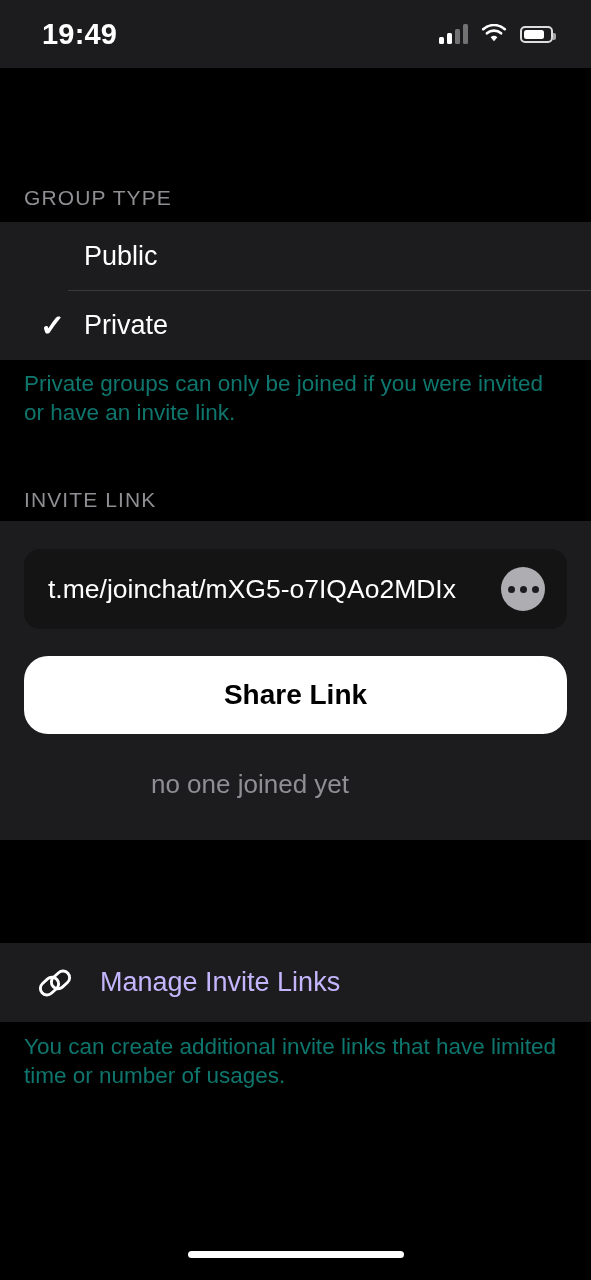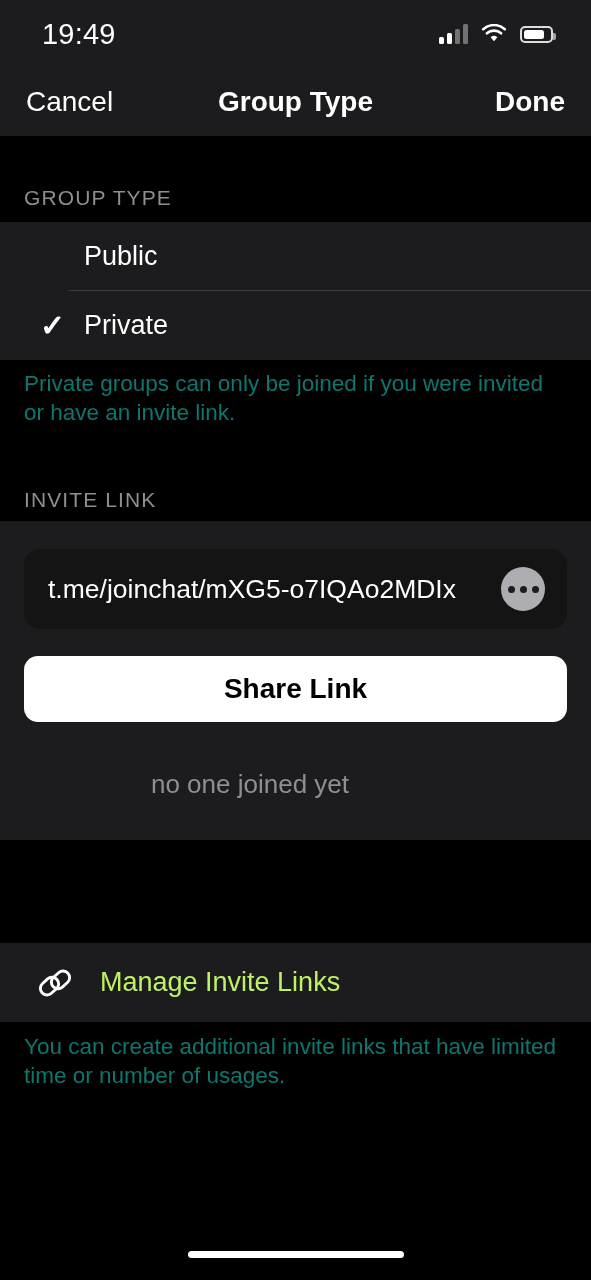--- a/index.html
+++ b/index.html
@@ -12,21 +12,21 @@
   }
   .screen { position:relative; width:591px; height:1280px; background:#000; }
 
   
   .statusbar {
     position:absolute; left:0; top:0; width:591px; height:68px;
     background:#1c1c1e;
     display:flex; align-items:center; justify-content:space-between;
     padding:0 38px 0 42px;
   }
-  .clock { color:#fff; font-size:29px; font-weight:normal; letter-spacing:.2px; }
+  .clock { color:#fff; font-size:29px; font-weight:bold; letter-spacing:.2px; }
   .status-icons { display:flex; align-items:center; gap:13px; }
 
   .bars { display:flex; align-items:flex-end; gap:3px; height:20px; }
   .bars i { display:block; width:5px; border-radius:1.5px; background:#fff; }
   .bars i.b1 { height:7px; }
   .bars i.b2 { height:11px; }
   .bars i.b3 { height:15px; opacity:.38; }
   .bars i.b4 { height:20px; opacity:.38; }
 
   .wifi { width:26px; height:20px; position:relative; }
@@ -96,39 +96,39 @@
     overflow:hidden; text-overflow:clip;
   }
   .more-btn {
     width:44px; height:44px; border-radius:50%; background:#aeaeb2;
     display:flex; align-items:center; justify-content:center; gap:5px;
     border:none; cursor:pointer; flex:none;
   }
   .more-btn span { width:7px; height:7px; border-radius:50%; background:#1c1c1e; display:block; }
 
   .share-btn {
-    position:absolute; left:24px; top:135px; width:543px; height:66px;
-    background:#fff; border:none; border-radius:14px;
+    position:absolute; left:24px; top:135px; width:543px; height:78px;
+    background:#fff; border:none; border-radius:24px;
     color:#000; font-size:28px; font-weight:bold;
     font-family:"Liberation Sans", sans-serif; cursor:pointer;
   }
   .joined-text {
     position:absolute; left:0; top:248px; width:500px; text-align:center;
     color:#8e8e93; font-size:26px;
   }
 
   #invitelink-note { position:absolute; left:0; top:855px; width:591px; }
 
   .manage-row {
     position:absolute; left:0; top:943px; width:591px; height:79px;
     background:#1c1c1e; display:flex; align-items:center;
     padding-left:32px; cursor:pointer;
   }
   .link-icon { width:46px; display:flex; align-items:center; justify-content:center; }
-  .manage-label { color:#bef264; font-size:27px; margin-left:22px; }
+  .manage-label { color:#c4b5fd; font-size:27px; margin-left:22px; }
 
   #manage-note { position:absolute; left:0; top:1033px; width:591px; }
 
   .home-indicator {
     position:absolute; left:50%; transform:translateX(-50%);
     bottom:22px; width:216px; height:7px;
     background:#fff; border-radius:4px;
   }
 </style>
 </head>
@@ -151,25 +151,20 @@
           <path d="M5.9 9.3 a10.7 10.7 0 0 1 14.2 0" stroke="#fff" stroke-width="2.6" fill="none" stroke-linecap="round"></path>
           <path d="M2.2 5.2 a16.2 16.2 0 0 1 21.6 0" stroke="#fff" stroke-width="2.6" fill="none" stroke-linecap="round"></path>
         </svg>
       </div>
       <div class="battery">
         <div class="fill"></div>
       </div>
     </div>
   </div>
 
-  <div class="navbar">
-    <button class="nav-btn">Cancel</button>
-    <div class="nav-title">Group Type</div>
-    <button class="nav-btn bold">Done</button>
-  </div>
 
   <div id="grouptype-header" class="section-header">GROUP TYPE</div>
 
   <div id="grouptype-cells" class="cells">
     <div class="cell">
       <div class="check hidden">✓</div>
       <div class="cell-label">Public</div>
       <div class="separator"></div>
     </div>
     <div class="cell">

